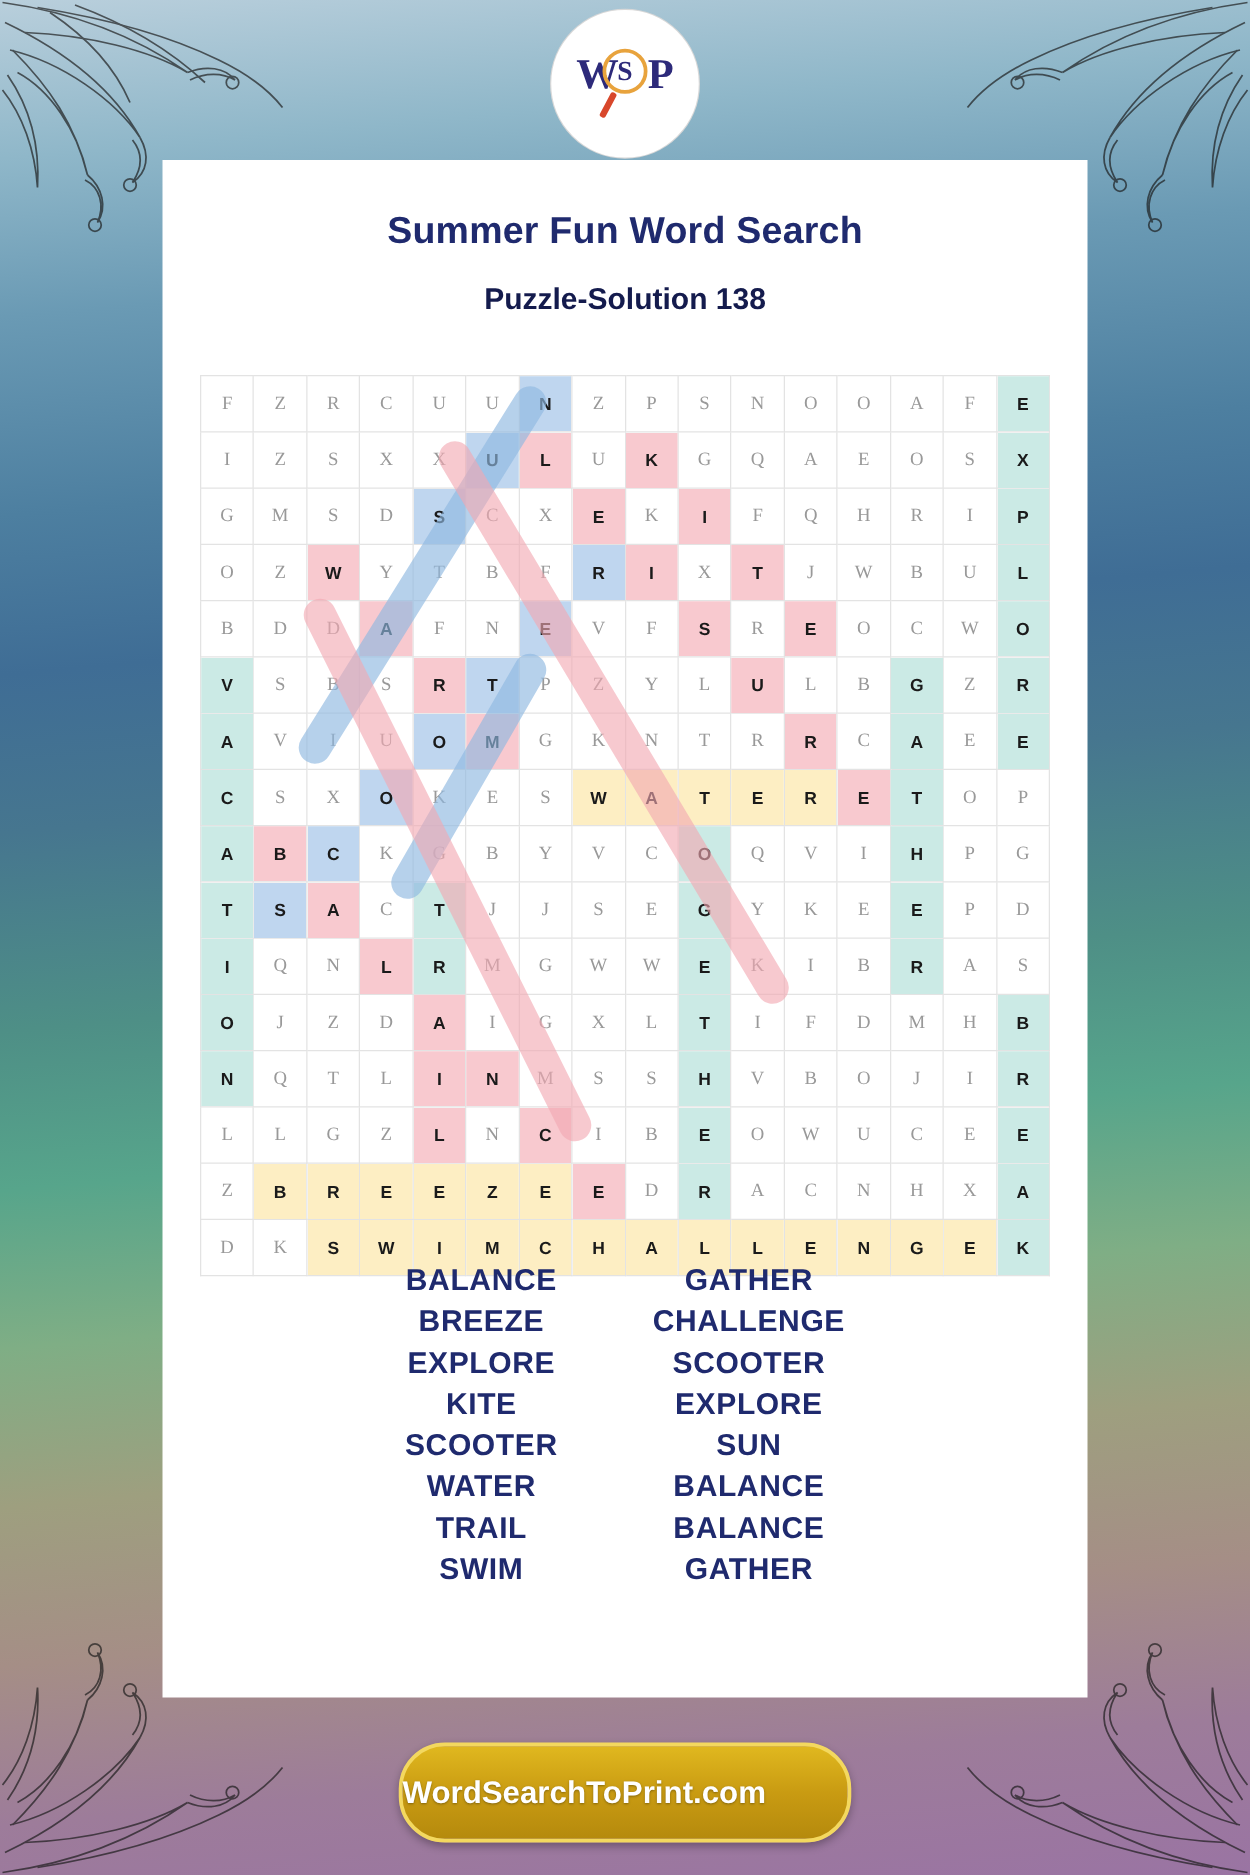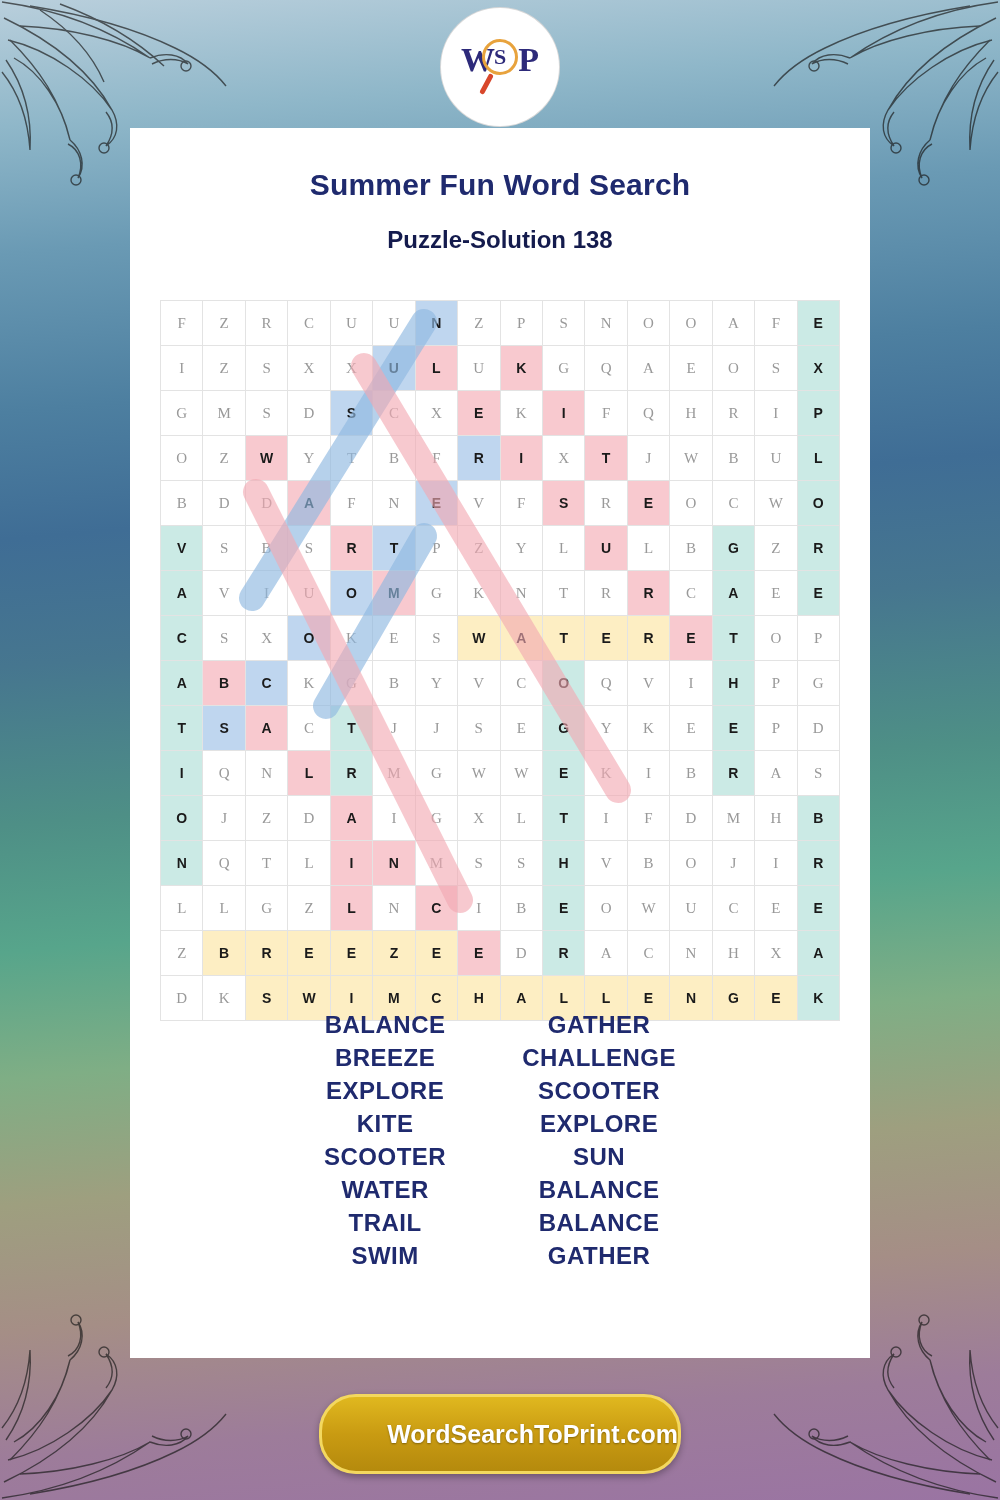--- a/index.html
+++ b/index.html
@@ -202,21 +202,21 @@
     left: 50%;
     transform: translateX(-50%);
     bottom: 26px;
     width: 356px;
     height: 74px;
     border-radius: 37px;
     background: linear-gradient(180deg, #e0b81f 0%, #c99b12 50%, #b58a0d 100%);
     border: 3px solid #f3d85f;
     display: flex;
     align-items: center;
-    justify-content: flex-end;
+    justify-content: flex-start;
     box-shadow: 0 3px 7px rgba(0,0,0,0.3);
   }
   .footer-btn span {
     color: #ffffff;
     font-size: 25px;
     font-weight: bold;
     text-shadow: 0 1px 2px rgba(0,0,0,0.35);
   }
 </style>
 </head>

